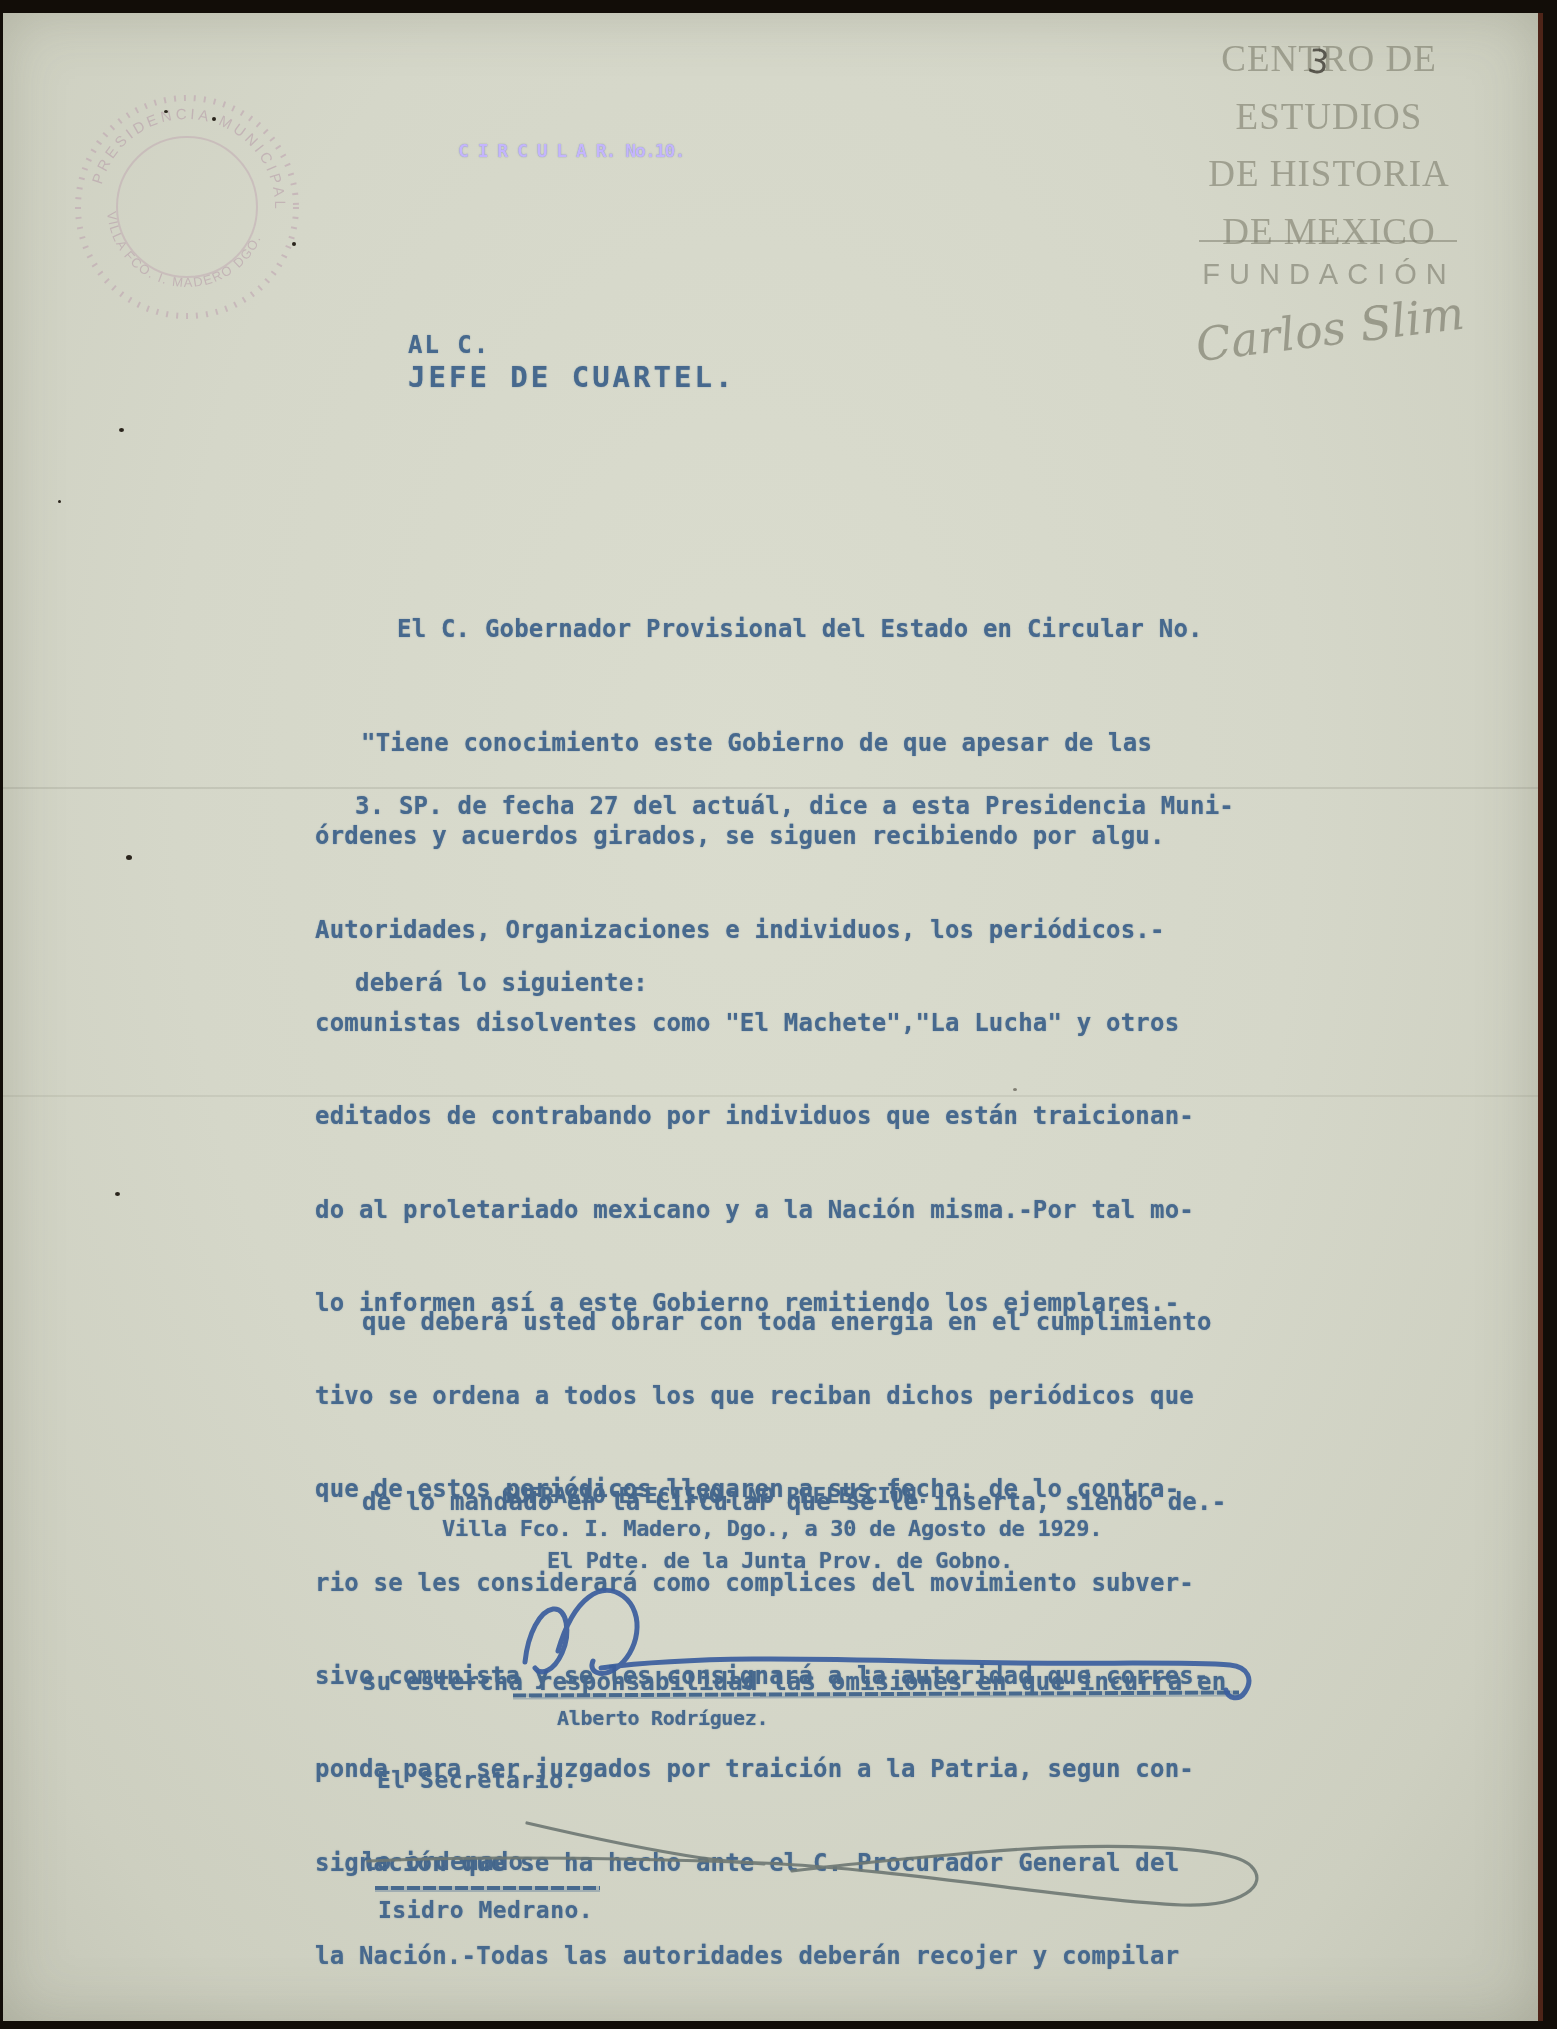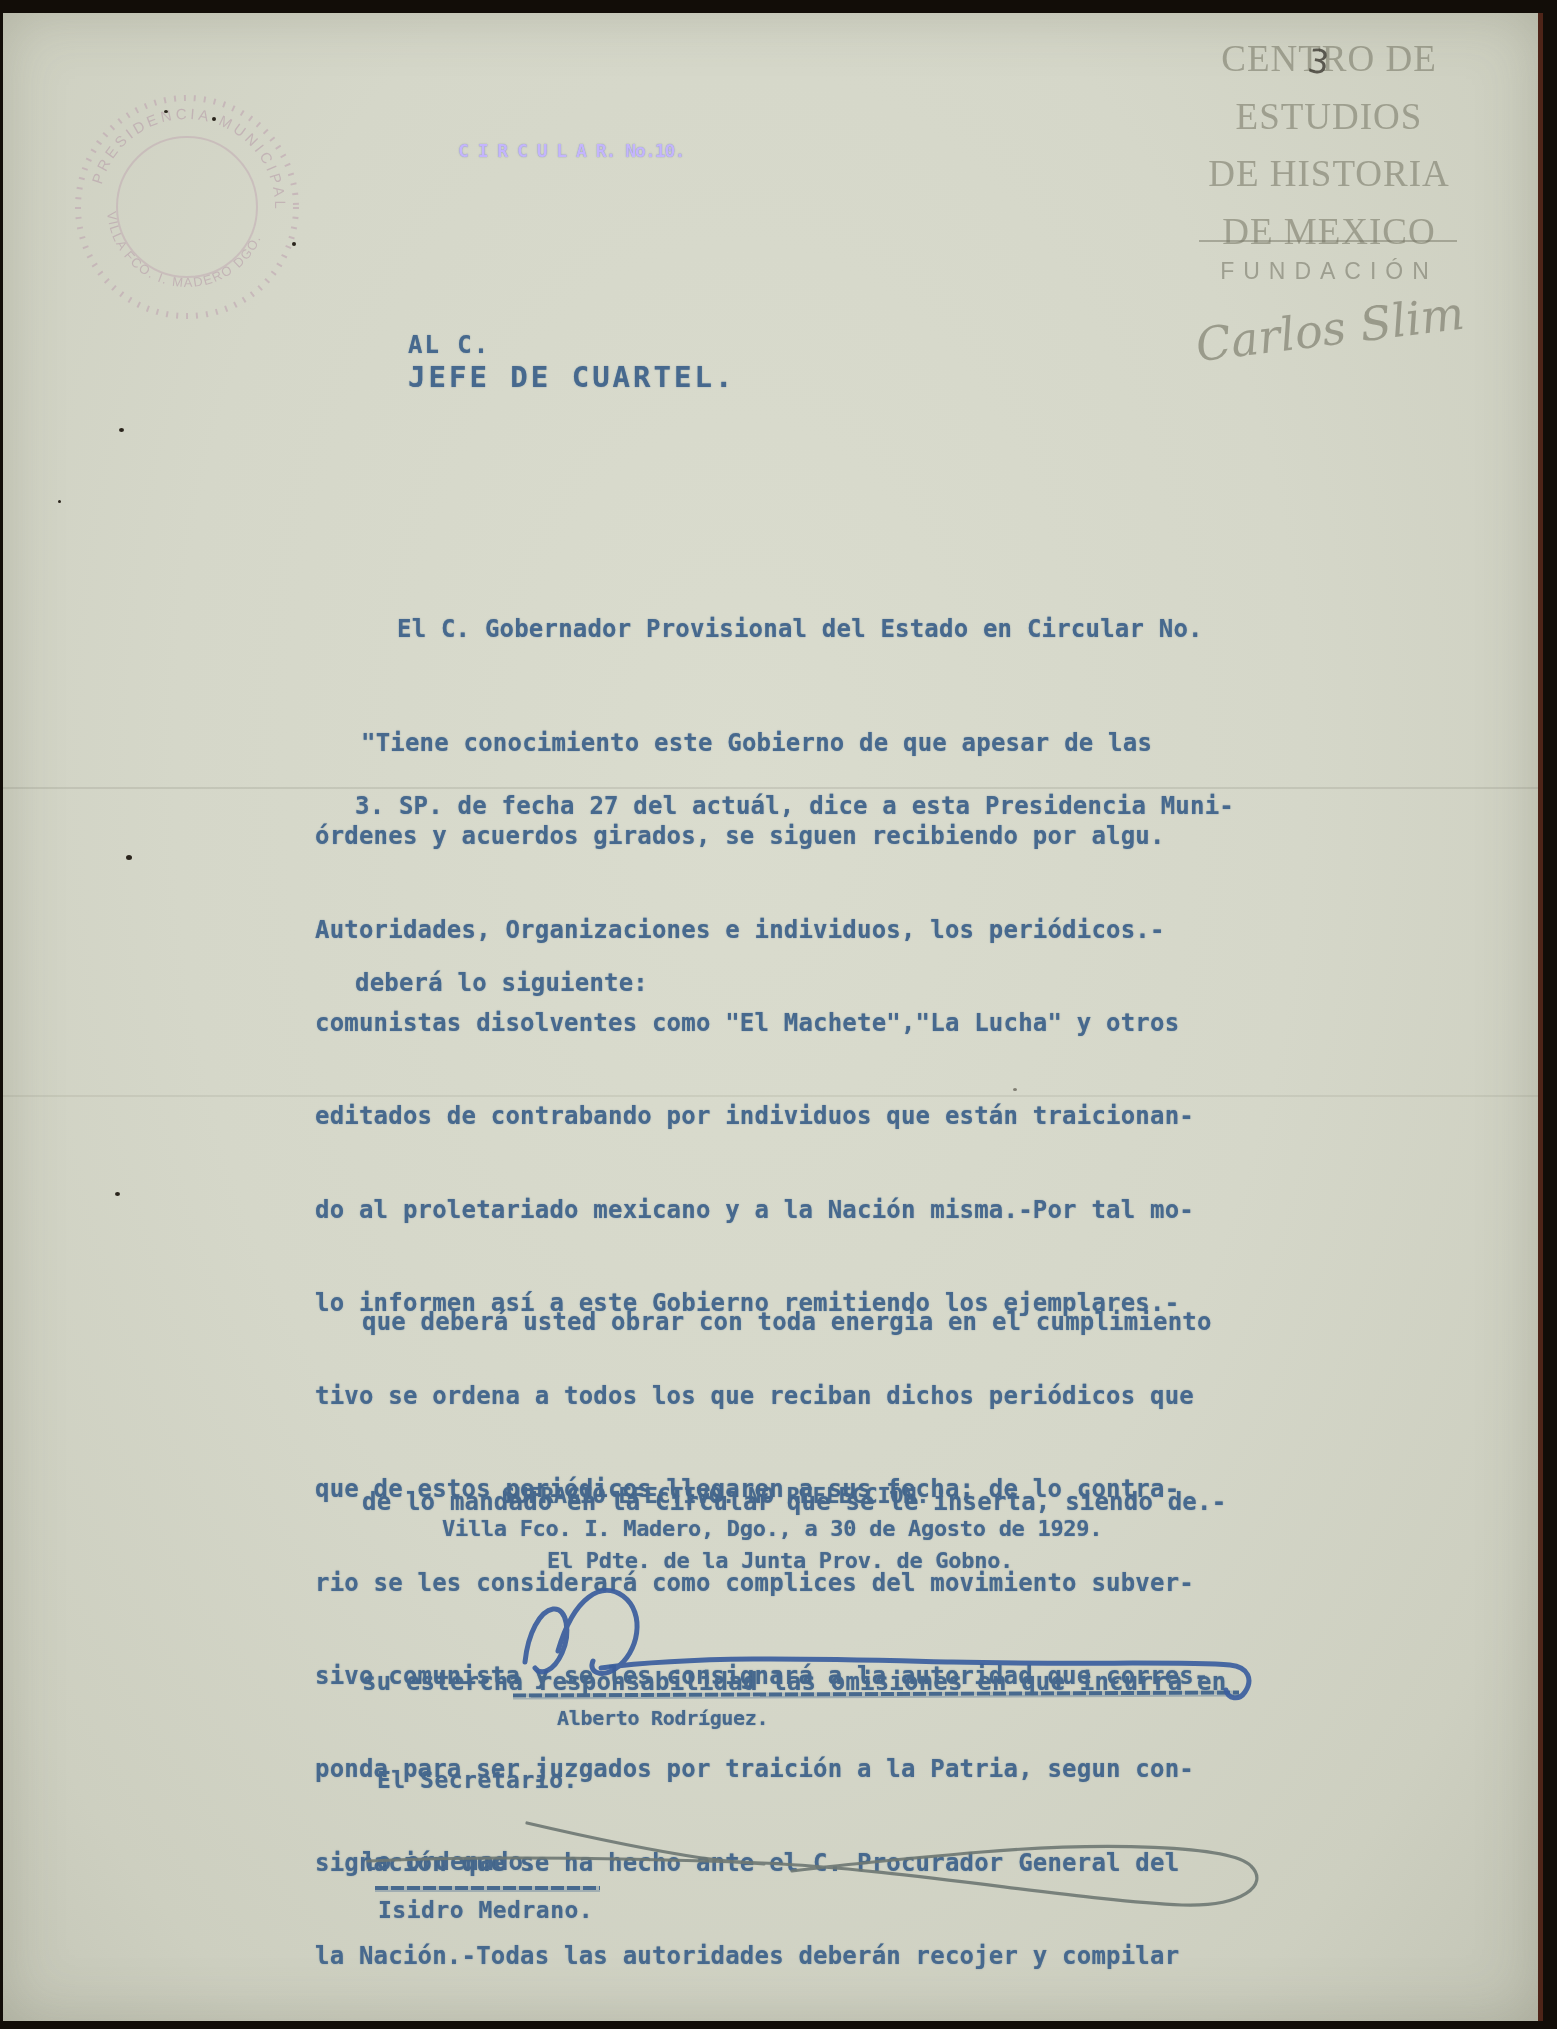--- a/index.html
+++ b/index.html
@@ -16,21 +16,21 @@
   .edge{position:absolute;background:#120d08;z-index:40;}
   .edge-right-line{position:absolute;background:#4e2418;z-index:39;}
   
   .wm{position:absolute;left:1193px;top:12px;width:272px;text-align:center;z-index:5;
       font-family:"Liberation Serif","DejaVu Serif",serif;color:rgba(120,120,104,.58);margin-top:18px;}
   .wm .wm-line{font-size:37px;line-height:57.5px;letter-spacing:1px;}
   .wm-rule{position:absolute;left:1199px;top:240px;width:258px;height:0;
            border-top:2px solid rgba(120,120,104,.5);z-index:5;}
   .wm-fund{position:absolute;left:1193px;top:258px;width:272px;text-align:center;z-index:5;
            font-family:"Liberation Sans","DejaVu Sans",sans-serif;
-           font-size:23px;letter-spacing:9px;color:rgba(122,122,106,.6);font-weight:300;}
+           font-size:29px;letter-spacing:9px;color:rgba(122,122,106,.6);font-weight:300;}
   .wm-script{position:absolute;left:1190px;top:302px;width:280px;text-align:center;z-index:5;
              font-family:"DejaVu Serif","Liberation Serif",serif;font-style:italic;
              font-size:46px;color:rgba(118,118,102,.62);transform:rotate(-7deg);}
   .pagenum{position:absolute;left:1308px;top:42px;z-index:6;
            font-family:"DejaVu Sans",sans-serif;font-size:33px;color:rgba(60,58,50,.8);
            transform:rotate(8deg);}
   
   .type{position:absolute;color:#47698e;font-weight:600;
         text-shadow:0 0 1.3px rgba(45,85,125,.55);white-space:pre;}
   .title{left:458px;top:140px;font-size:18px;letter-spacing:-1px;color:#c4b5fd;}

